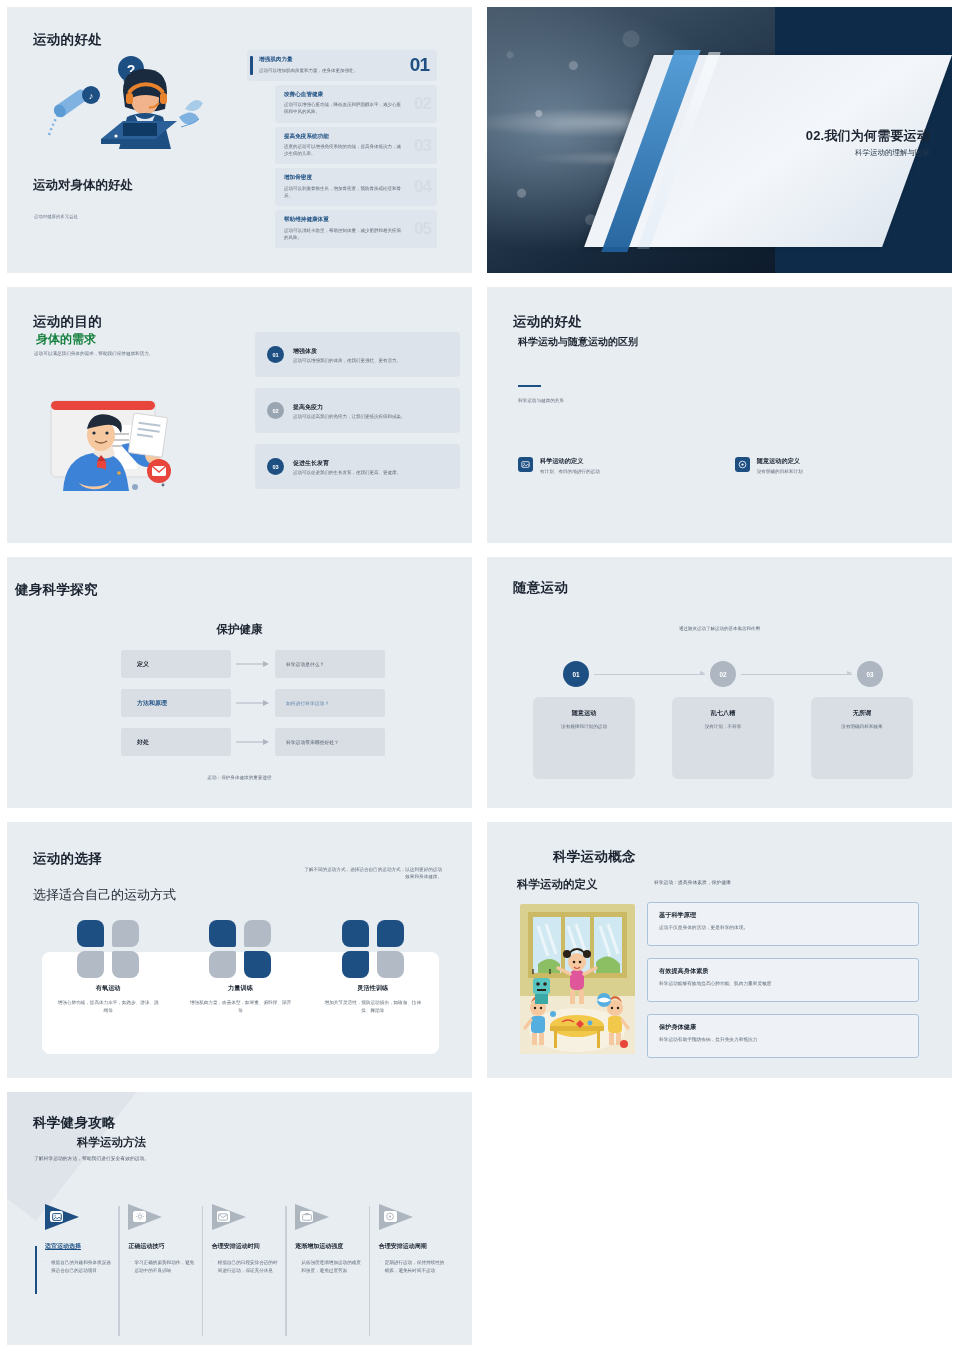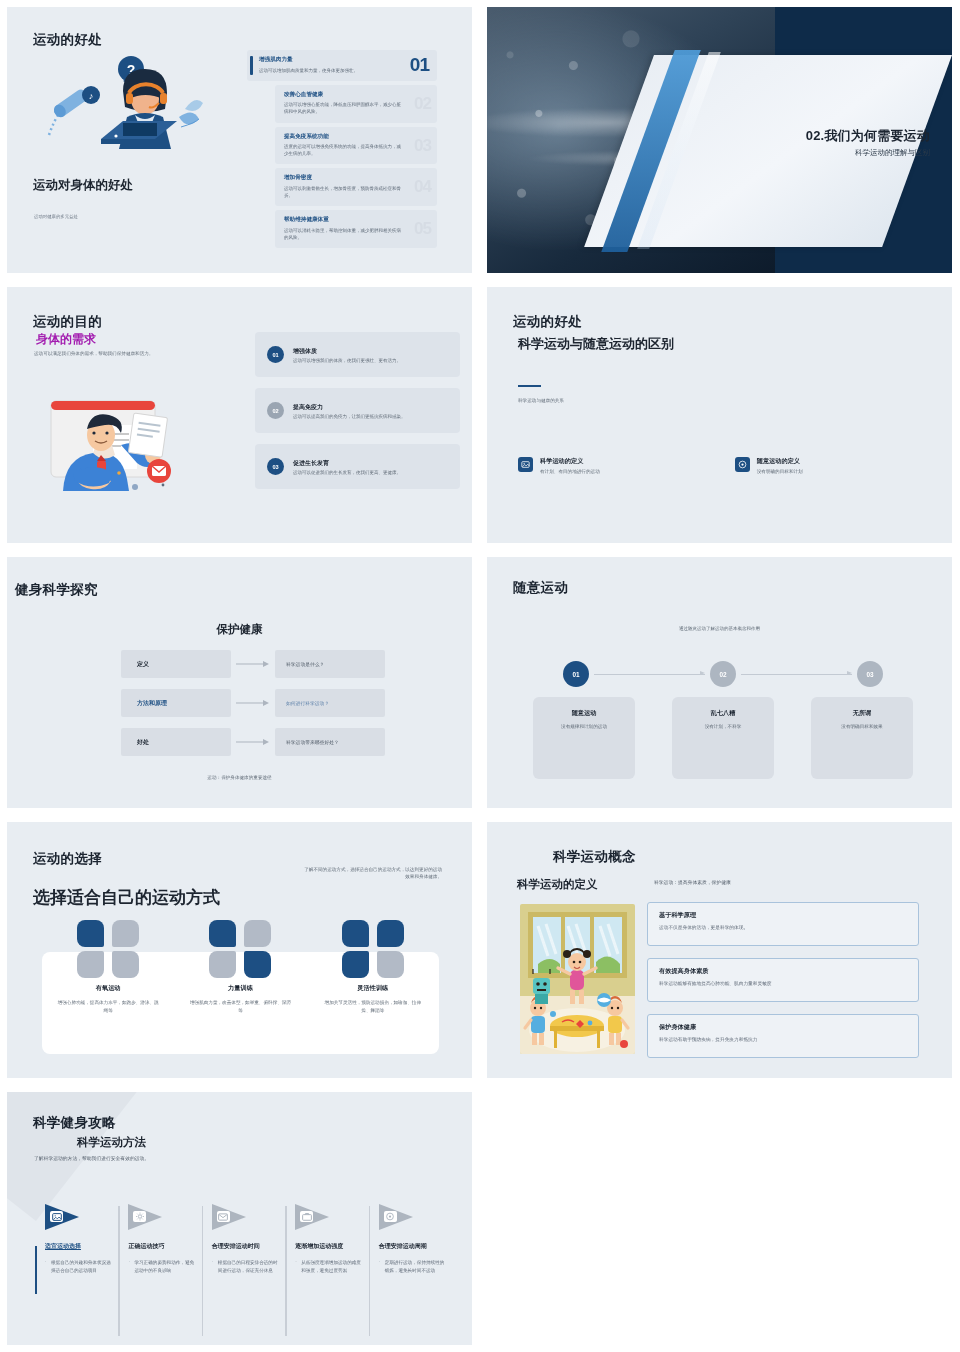--- a/index.html
+++ b/index.html
@@ -17,21 +17,21 @@
   }
   .slide { position:relative; overflow:hidden; padding:7px 8px 7px 7px; }
   .sheet {
     position:relative; width:100%; height:100%;
     background:#e8edf2; overflow:hidden;
   }
   .sheet.dark { background:#701a75; }
 
   
   .h-main { font-size:13.5px; font-weight:bold; color:#1b2430; letter-spacing:.3px; }
-  .h-sub  { font-size:12px; font-weight:bold; color:#a21caf; }
+  .h-sub  { font-size:12px; font-weight:bold; color:#15803d; }
 
   
   .s1-title { position:absolute; left:26px; top:24px; font-size:13.5px; font-weight:bold; }
   .s1-sub   { position:absolute; left:26px; top:155px; font-size:12.5px; font-weight:bold;margin-top:15px; }
   .s1-note  { position:absolute; left:27px; top:207px; font-size:4.4px; color:#697482; }
   .s1-art   { position:absolute; left:24px; top:36px; width:180px; height:120px; }
   .s1-list  { position:absolute; left:240px; top:43px; width:190px; }
   .ben {
     position:relative; background:#dfe5ec; border-radius:3px;
     padding:6px 34px 7px 9px; margin-bottom:4px;
@@ -111,21 +111,21 @@
     font-size:5.6px; font-weight:bold; color:#fff;
   }
   .step .circ.c1 { background:#1d4f83; }
   .step .circ.c2 { background:#9aa5b2; }
   .step .circ.c3 { background:#1d4f83; }
   .step h4 { font-size:6px; color:#1b2430; margin-bottom:2px; }
   .step p  { font-size:4.5px; color:#5d6874; }
 
   
   .s4-title { position:absolute; left:26px; top:26px; }
-  .s4-sub   { position:absolute; left:31px; top:48px; font-size:13px; font-weight:bold; }
+  .s4-sub   { position:absolute; left:31px; top:48px; font-size:10px; font-weight:bold; }
   .s4-rule  { position:absolute; left:31px; top:98px; width:23px; height:2px; background:#1d4f83; }
   .s4-note  { position:absolute; left:31px; top:111px; font-size:4.6px; color:#5b6673; }
   .s4-defs  { position:absolute; left:31px; top:170px; display:flex; gap:135px; }
   .def { display:flex; gap:7px; align-items:flex-start; }
   .def .ic {
     width:15px; height:15px; border-radius:3px; background:#1d4f83;
     display:flex; align-items:center; justify-content:center; flex:0 0 auto;
   }
   .def h4 { font-size:6.2px; color:#1b2430; margin-bottom:3px; }
   .def p  { font-size:4.6px; color:#5d6874; }
@@ -170,21 +170,21 @@
   .s6-cards { position:absolute; left:46px; top:140px; display:flex; gap:37px; }
   .s6-card {
     width:102px; height:82px; background:#d9dee5; border-radius:6px;
     padding:12px 8px 0; text-align:center;
   }
   .s6-card h4 { font-size:6.2px; color:#1b2430; margin-bottom:6px; }
   .s6-card p  { font-size:4.6px; color:#5d6874; }
 
   
   .s7-title { position:absolute; left:26px; top:28px; }
-  .s7-sub   { position:absolute; left:26px; top:64px; font-size:17px; font-weight:bold; }
+  .s7-sub   { position:absolute; left:26px; top:64px; font-size:13px; font-weight:normal; }
   .s7-note  { position:absolute; right:30px; top:44px; width:142px; text-align:right; font-size:4.6px; color:#5d6874; line-height:1.6; }
   .s7-panel {
     position:absolute; left:35px; top:130px; right:33px; height:102px;
     background:#fff; border-radius:8px;
   }
   .s7-cols { position:absolute; left:35px; right:33px; top:98px; display:flex; }
   .s7-col { flex:1; text-align:center; }
   .petals { width:62px; height:58px; margin:0 auto 6px; position:relative; }
   .petal { position:absolute; width:27px; height:27px; }
   .petal.tl { left:0; top:0;  border-radius:8px 8px 2px 8px; }

